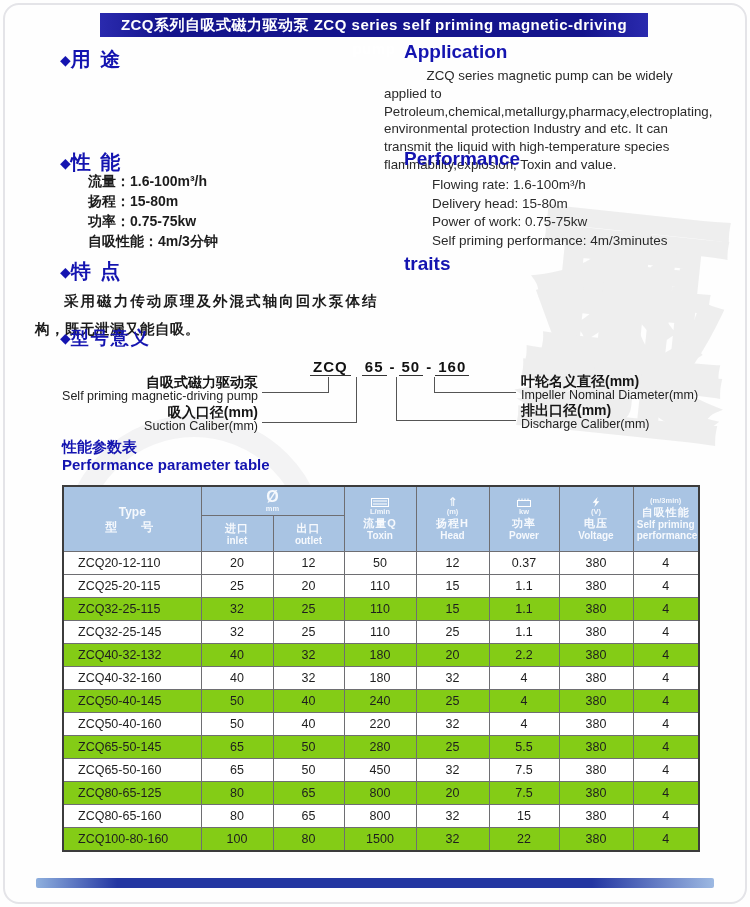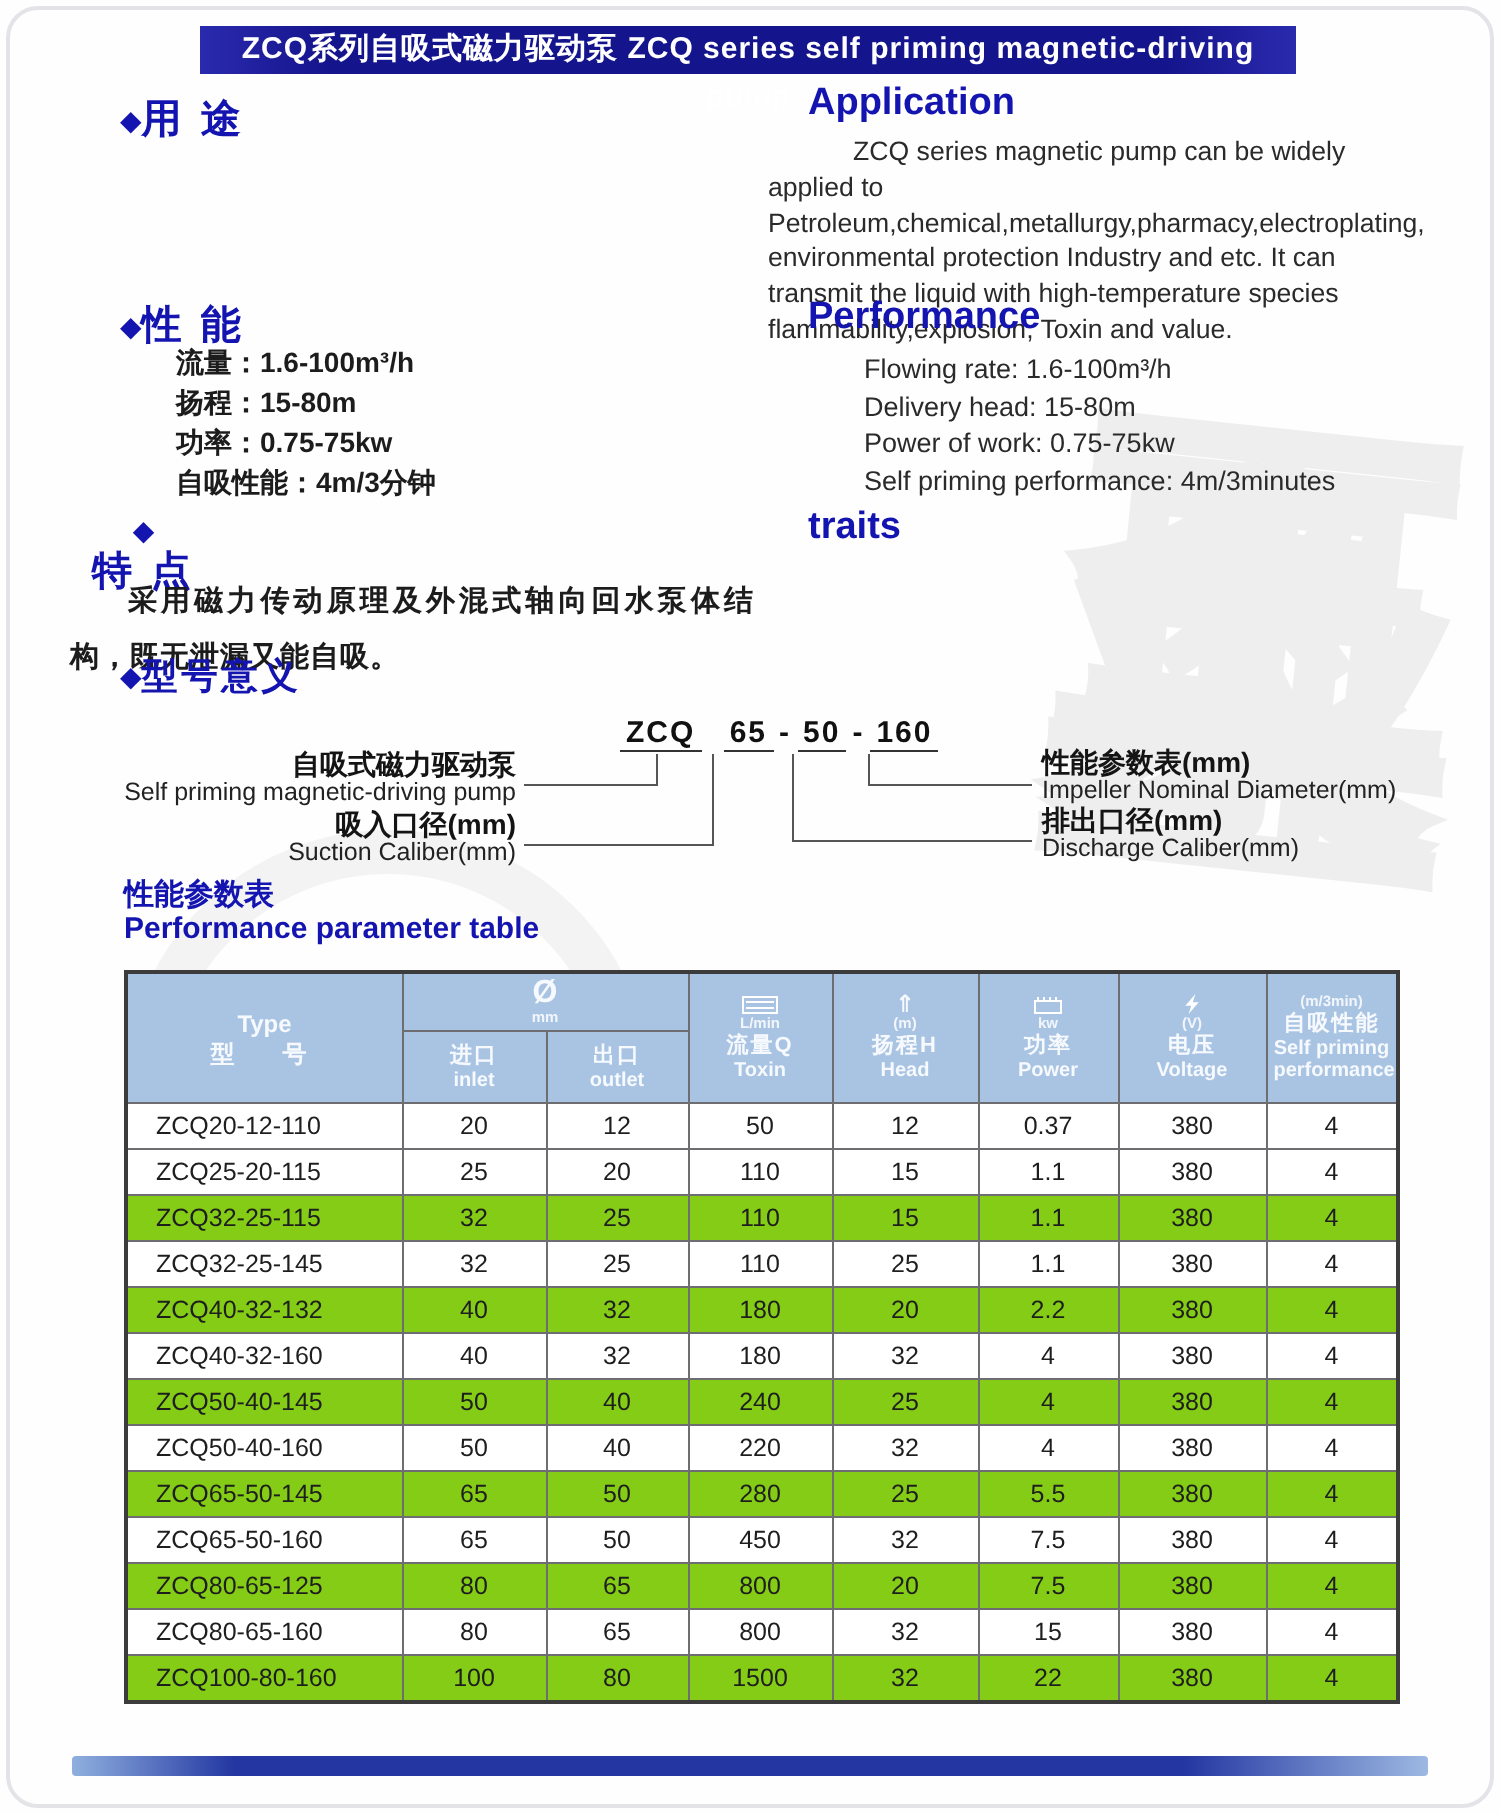--- a/index.html
+++ b/index.html
@@ -108,21 +108,21 @@
   </div>
 
   <div class="abs en-h" style="left:404px; top:148px;">Performance</div>
   <div class="abs en-list" style="left:432px; top:176px;">
     <div>Flowing rate: 1.6-100m³/h</div>
     <div>Delivery head: 15-80m</div>
     <div>Power of work: 0.75-75kw</div>
     <div>Self priming performance: 4m/3minutes</div>
   </div>
 
-  <div class="abs sec-h" style="left:46px; top:258px;flex-direction:column;">
+  <div class="abs sec-h" style="left:60px; top:258px;">
     <span class="diamond"></span>
     <span class="t">特 点</span>
   </div>
   <div class="abs zh-body" style="left:35px; top:287px; width:342px;">采用磁力传动原理及外混式轴向回水泵体结构，既无泄漏又能自吸。</div>
 
   <div class="abs en-h" style="left:404px; top:253px;">traits</div>
 
   <div class="abs sec-h" style="left:60px; top:326px;">
     <span class="diamond"></span>
     <span class="t" style="font-size:18px;">型号意义</span>
@@ -134,21 +134,21 @@
   <div class="conn rb" style="left:262px; top:377px; width:66px; height:15px;"></div>
   <div class="conn rb" style="left:262px; top:377px; width:94px; height:45px;"></div>
   <div class="conn lb" style="left:396px; top:377px; width:119px; height:43px;"></div>
   <div class="conn lb" style="left:434px; top:377px; width:81px; height:15px;"></div>
 
   <div class="abs lbl-zh ra" style="left:28px; top:374px; width:230px;">自吸式磁力驱动泵</div>
   <div class="abs lbl-zh ra" style="left:28px; top:404px; width:230px;">吸入口径(mm)</div>
   <div class="abs lbl-en ra" style="left:28px; top:389px; width:230px;">Self priming magnetic-driving pump</div>
   <div class="abs lbl-en ra" style="left:28px; top:419px; width:230px;">Suction Caliber(mm)</div>
 
-  <div class="abs lbl-zh" style="left:521px; top:373px;">性能参数表(mm)</div>
+  <div class="abs lbl-zh" style="left:521px; top:373px;">叶轮名义直径(mm)</div>
   <div class="abs lbl-en" style="left:521px; top:388px;">Impeller Nominal Diameter(mm)</div>
   <div class="abs lbl-zh" style="left:521px; top:402px;">排出口径(mm)</div>
   <div class="abs lbl-en" style="left:521px; top:417px;">Discharge Caliber(mm)</div>
 
   <div class="abs tbl-title" style="left:62px; top:438px;">性能参数表</div>
   <div class="abs tbl-title" style="left:62px; top:456px;">Performance parameter table</div>
 
   <table class="perf" style="left:62px; top:485px;">
     <colgroup>
       <col style="width:138px">

